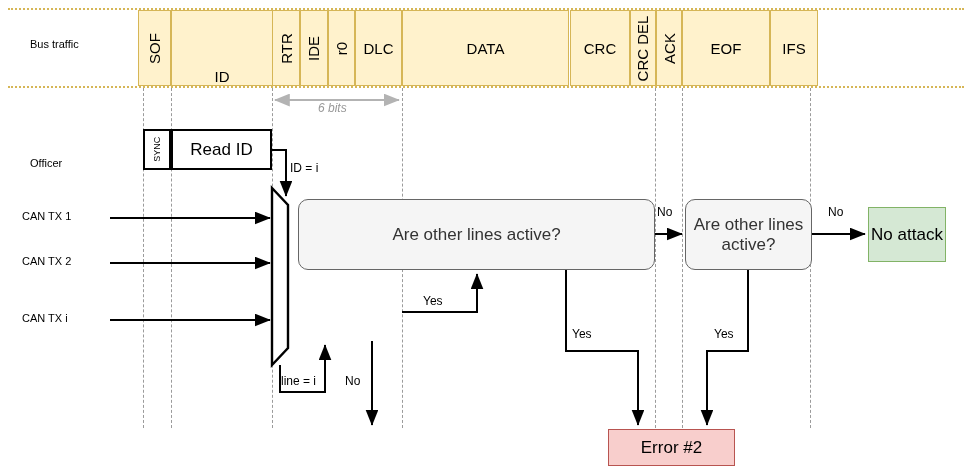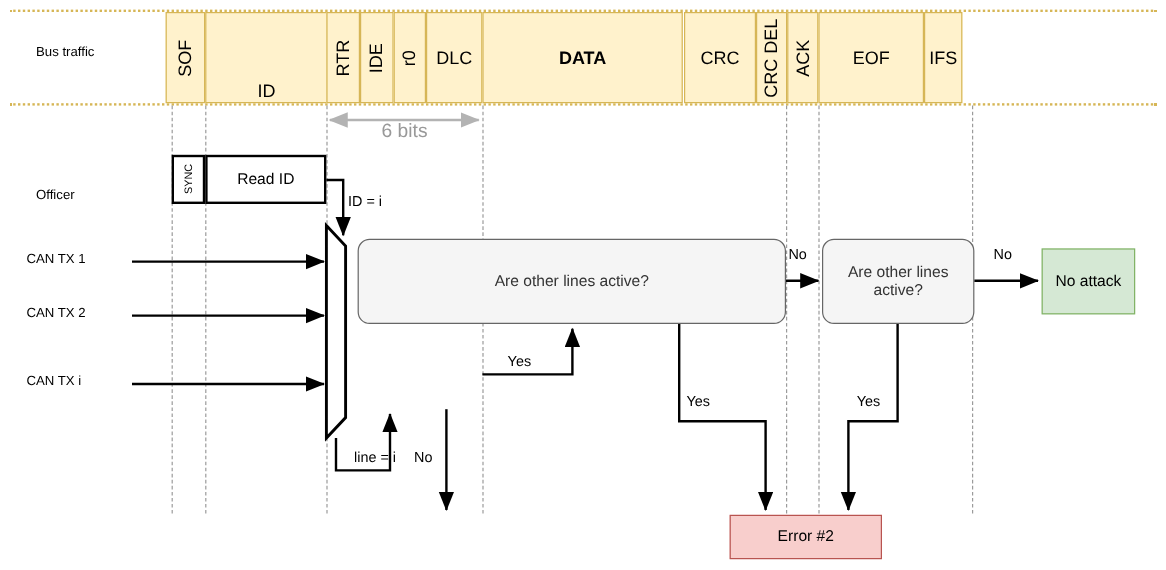--- a/index.html
+++ b/index.html
@@ -13,39 +13,39 @@
   .frame-cell{position:absolute;background:#fff2cc;border:1px solid #d6b656;
               box-sizing:border-box;display:flex;align-items:center;justify-content:center;}
   .frame-cell span{font-size:15px;color:#000;white-space:nowrap;}
   .vert span{transform:rotate(-90deg);}
 
   .rowlabel{position:absolute;font-size:11px;color:#000;white-space:nowrap;}
 
   
   .box{position:absolute;box-sizing:border-box;display:flex;align-items:center;
        justify-content:center;text-align:center;}
-  .box span{font-size:13px;line-height:1.15;}
+  .box span{font-size:17px;line-height:1.15;}
   .box-white{background:#fff;border:2px solid #000;}
   .box-white span{color:#000;}
   .box-vert span{transform:rotate(-90deg);font-size:9px;}
   .box-round{background:#f5f5f5;border:1.6px solid #666;border-radius:10px;}
   .box-round span{color:#333;}
   .box-green{background:#d5e8d4;border:1.6px solid #82b366;}
   .box-green span{color:#000;}
   .box-red{background:#f8cecc;border:1.6px solid #b85450;}
   .box-red span{color:#000;}
 
   
   .vguide{position:absolute;width:0;border-left:1.5px dashed #9b9b9b;}
 
   
   svg.overlay{position:absolute;left:0;top:0;width:972px;height:475px;overflow:visible;}
 
   .lbl{position:absolute;font-size:12px;color:#000;white-space:nowrap;}
-  .lbl-gray{position:absolute;font-size:16px;color:#999;white-space:nowrap;}
+  .lbl-gray{position:absolute;font-size:12px;color:#999;font-style:italic;white-space:nowrap;}
 
   .mux-text{position:absolute;font-size:13px;color:#000;white-space:nowrap;
             transform-origin:0 0;transform:rotate(90deg);}
 </style>
 </head>
 <body>
 
 <div id="stage">
 
   <div class="hdot" style="left:8px;top:8px;width:956px;"></div>
@@ -69,36 +69,36 @@
       </div>
       <div class="frame-cell vert" style="left: 300px; top: 10px; width: 28px; height: 76px;">
         <span>IDE</span>
       </div>
       <div class="frame-cell vert" style="left: 328px; top: 10px; width: 27px; height: 76px;">
         <span>r0</span>
       </div>
       <div class="frame-cell" style="left: 355px; top: 10px; width: 47px; height: 76px;">
         <span>DLC</span>
       </div>
-      <div class="frame-cell" style="left: 402px; top: 10px; width: 167px; height: 76px; font-weight: bold;">
+      <div class="frame-cell" style="left: 402px; top: 10px; width: 167px; height: 76px;">
         <span>DATA</span>
       </div>
       <div class="frame-cell" style="left: 570px; top: 10px; width: 60px; height: 76px;">
         <span>CRC</span>
       </div>
       <div class="frame-cell vert" style="left: 630px; top: 10px; width: 26px; height: 76px;">
         <span>CRC DEL</span>
       </div>
       <div class="frame-cell vert" style="left: 656px; top: 10px; width: 26px; height: 76px;">
         <span>ACK</span>
       </div>
       <div class="frame-cell" style="left: 682px; top: 10px; width: 88px; height: 76px;">
         <span>EOF</span>
       </div>
-      <div class="frame-cell" style="left: 770px; top: 10px; width: 32px; height: 76px;">
+      <div class="frame-cell" style="left: 770px; top: 10px; width: 48px; height: 76px;">
         <span>IFS</span>
       </div>
     </div>
 
   <div class="vguide" style="left:143px;top:88px;height:340px;"></div>
   <div class="vguide" style="left:171px;top:88px;height:340px;"></div>
   <div class="vguide" style="left:272px;top:88px;height:340px;"></div>
   <div class="vguide" style="left:402px;top:88px;height:340px;"></div>
   <div class="vguide" style="left:655px;top:88px;height:340px;"></div>
   <div class="vguide" style="left:682px;top:88px;height:340px;"></div>
@@ -127,21 +127,21 @@
   <div class="box box-green" style="left:868px;top:207px;width:78px;height:55px;">
     <span>No attack</span>
   </div>
 
 
   <div class="box box-red" style="left:608px;top:429px;width:127px;height:37px;">
     <span>Error #2</span>
   </div>
 
   <div class="lbl" style="left:290px;top:161px;">ID = i</div>
-  <div class="lbl" style="left:281px;top:374px;padding-left:14px;">line = i</div>
+  <div class="lbl" style="left:281px;top:374px;">line = i</div>
   <div class="lbl" style="left:423px;top:294px;">Yes</div>
   <div class="lbl" style="left:572px;top:327px;">Yes</div>
   <div class="lbl" style="left:714px;top:327px;">Yes</div>
   <div class="lbl" style="left:345px;top:374px;">No</div>
   <div class="lbl" style="left:657px;top:205px;">No</div>
   <div class="lbl" style="left:828px;top:205px;">No</div>
 
   <svg class="overlay" viewBox="0 0 972 475">
     <defs>
       <marker id="ah" markerWidth="9" markerHeight="9" refX="7.6" refY="3.2" orient="auto">

